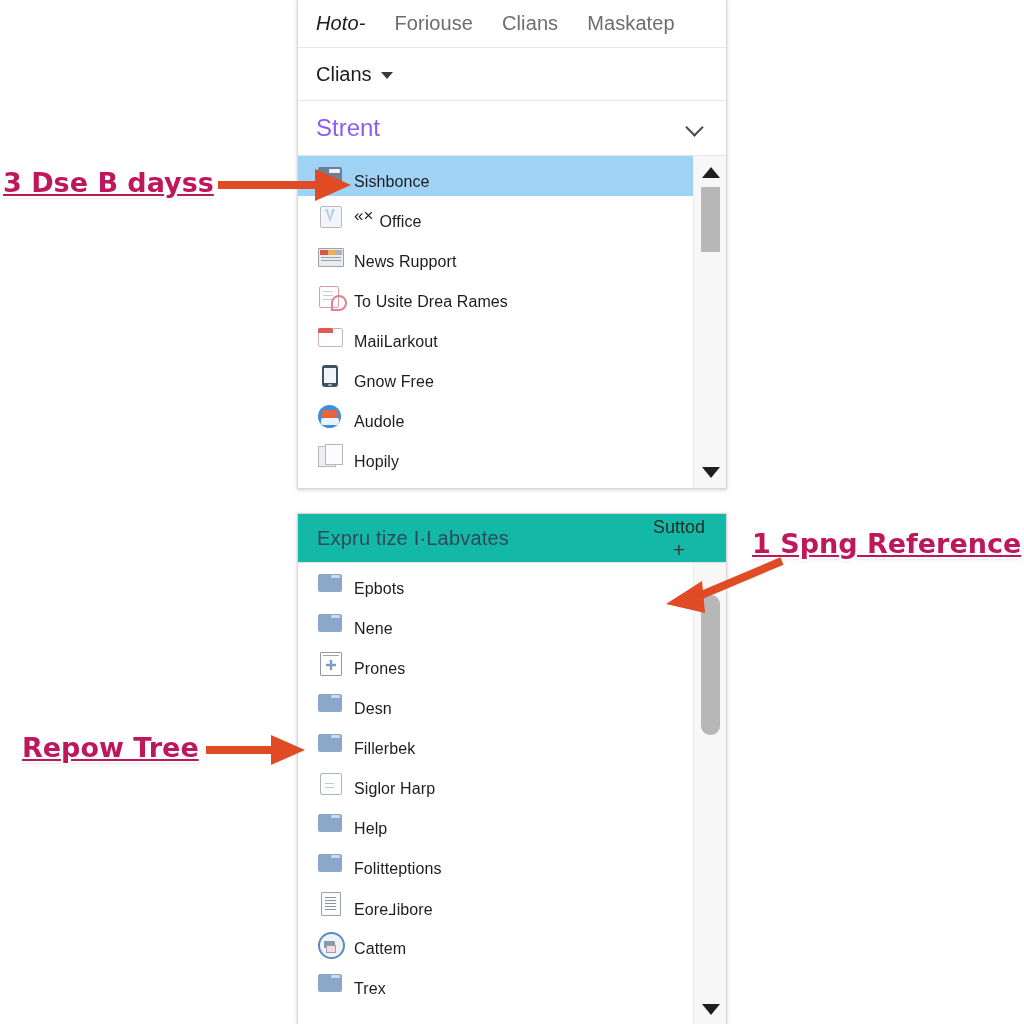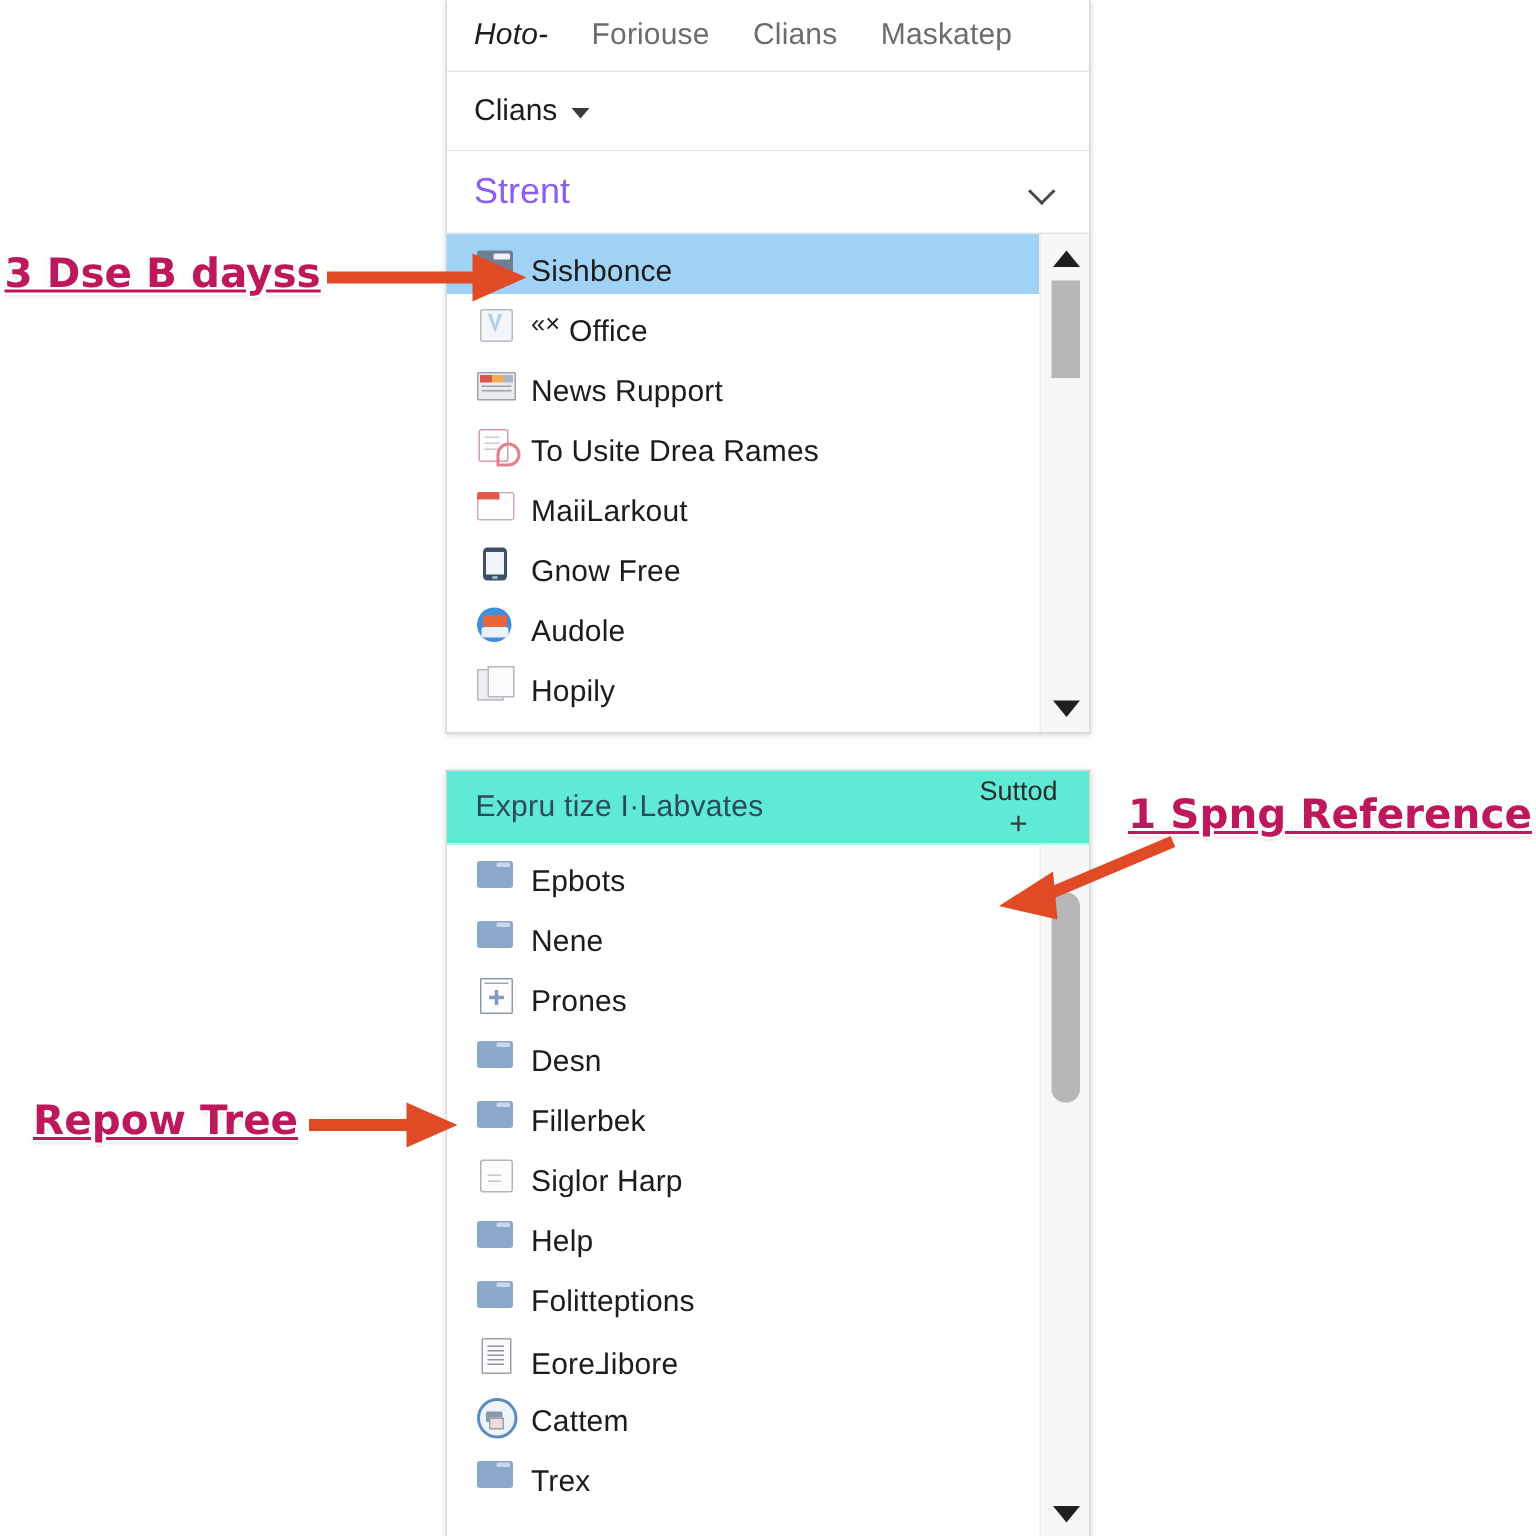--- a/index.html
+++ b/index.html
@@ -139,21 +139,21 @@
     background: #9fd2f5;
   }
   .row-icon {
     width: 26px;
     height: 26px;
     margin-right: 11px;
     flex: 0 0 26px;
     position: relative;
   }
   .row-label {
-    font-size: 20px;
+    font-size: 16px;
     color: #1c1c1c;
     white-space: nowrap;
     letter-spacing: 0.1px;
     margin-top: 11px;
   }
   .row-prefix {
     font-size: 17px;
     color: #1c1c1c;
     margin-right: 6px;
   }
@@ -348,21 +348,21 @@
   #sb-thumb-top { top: 31px; height: 65px; }
   #sb-thumb-bottom { top: 32px; height: 140px; border-radius: 9px; }
 
   
   .panel-header {
     display: flex;
     align-items: center;
     justify-content: space-between;
     height: 49px;
     padding: 0 21px 0 19px;
-    background: #5eead4;
+    background: #14b8a6;
     border-bottom: 1px solid #e3e3e3;
     box-sizing: border-box;
   }
   .panel-header-title {
     font-size: 20px;
     color: #2d4a5b;
     letter-spacing: 0.2px;
     white-space: nowrap;
   }
   .panel-header-right {

